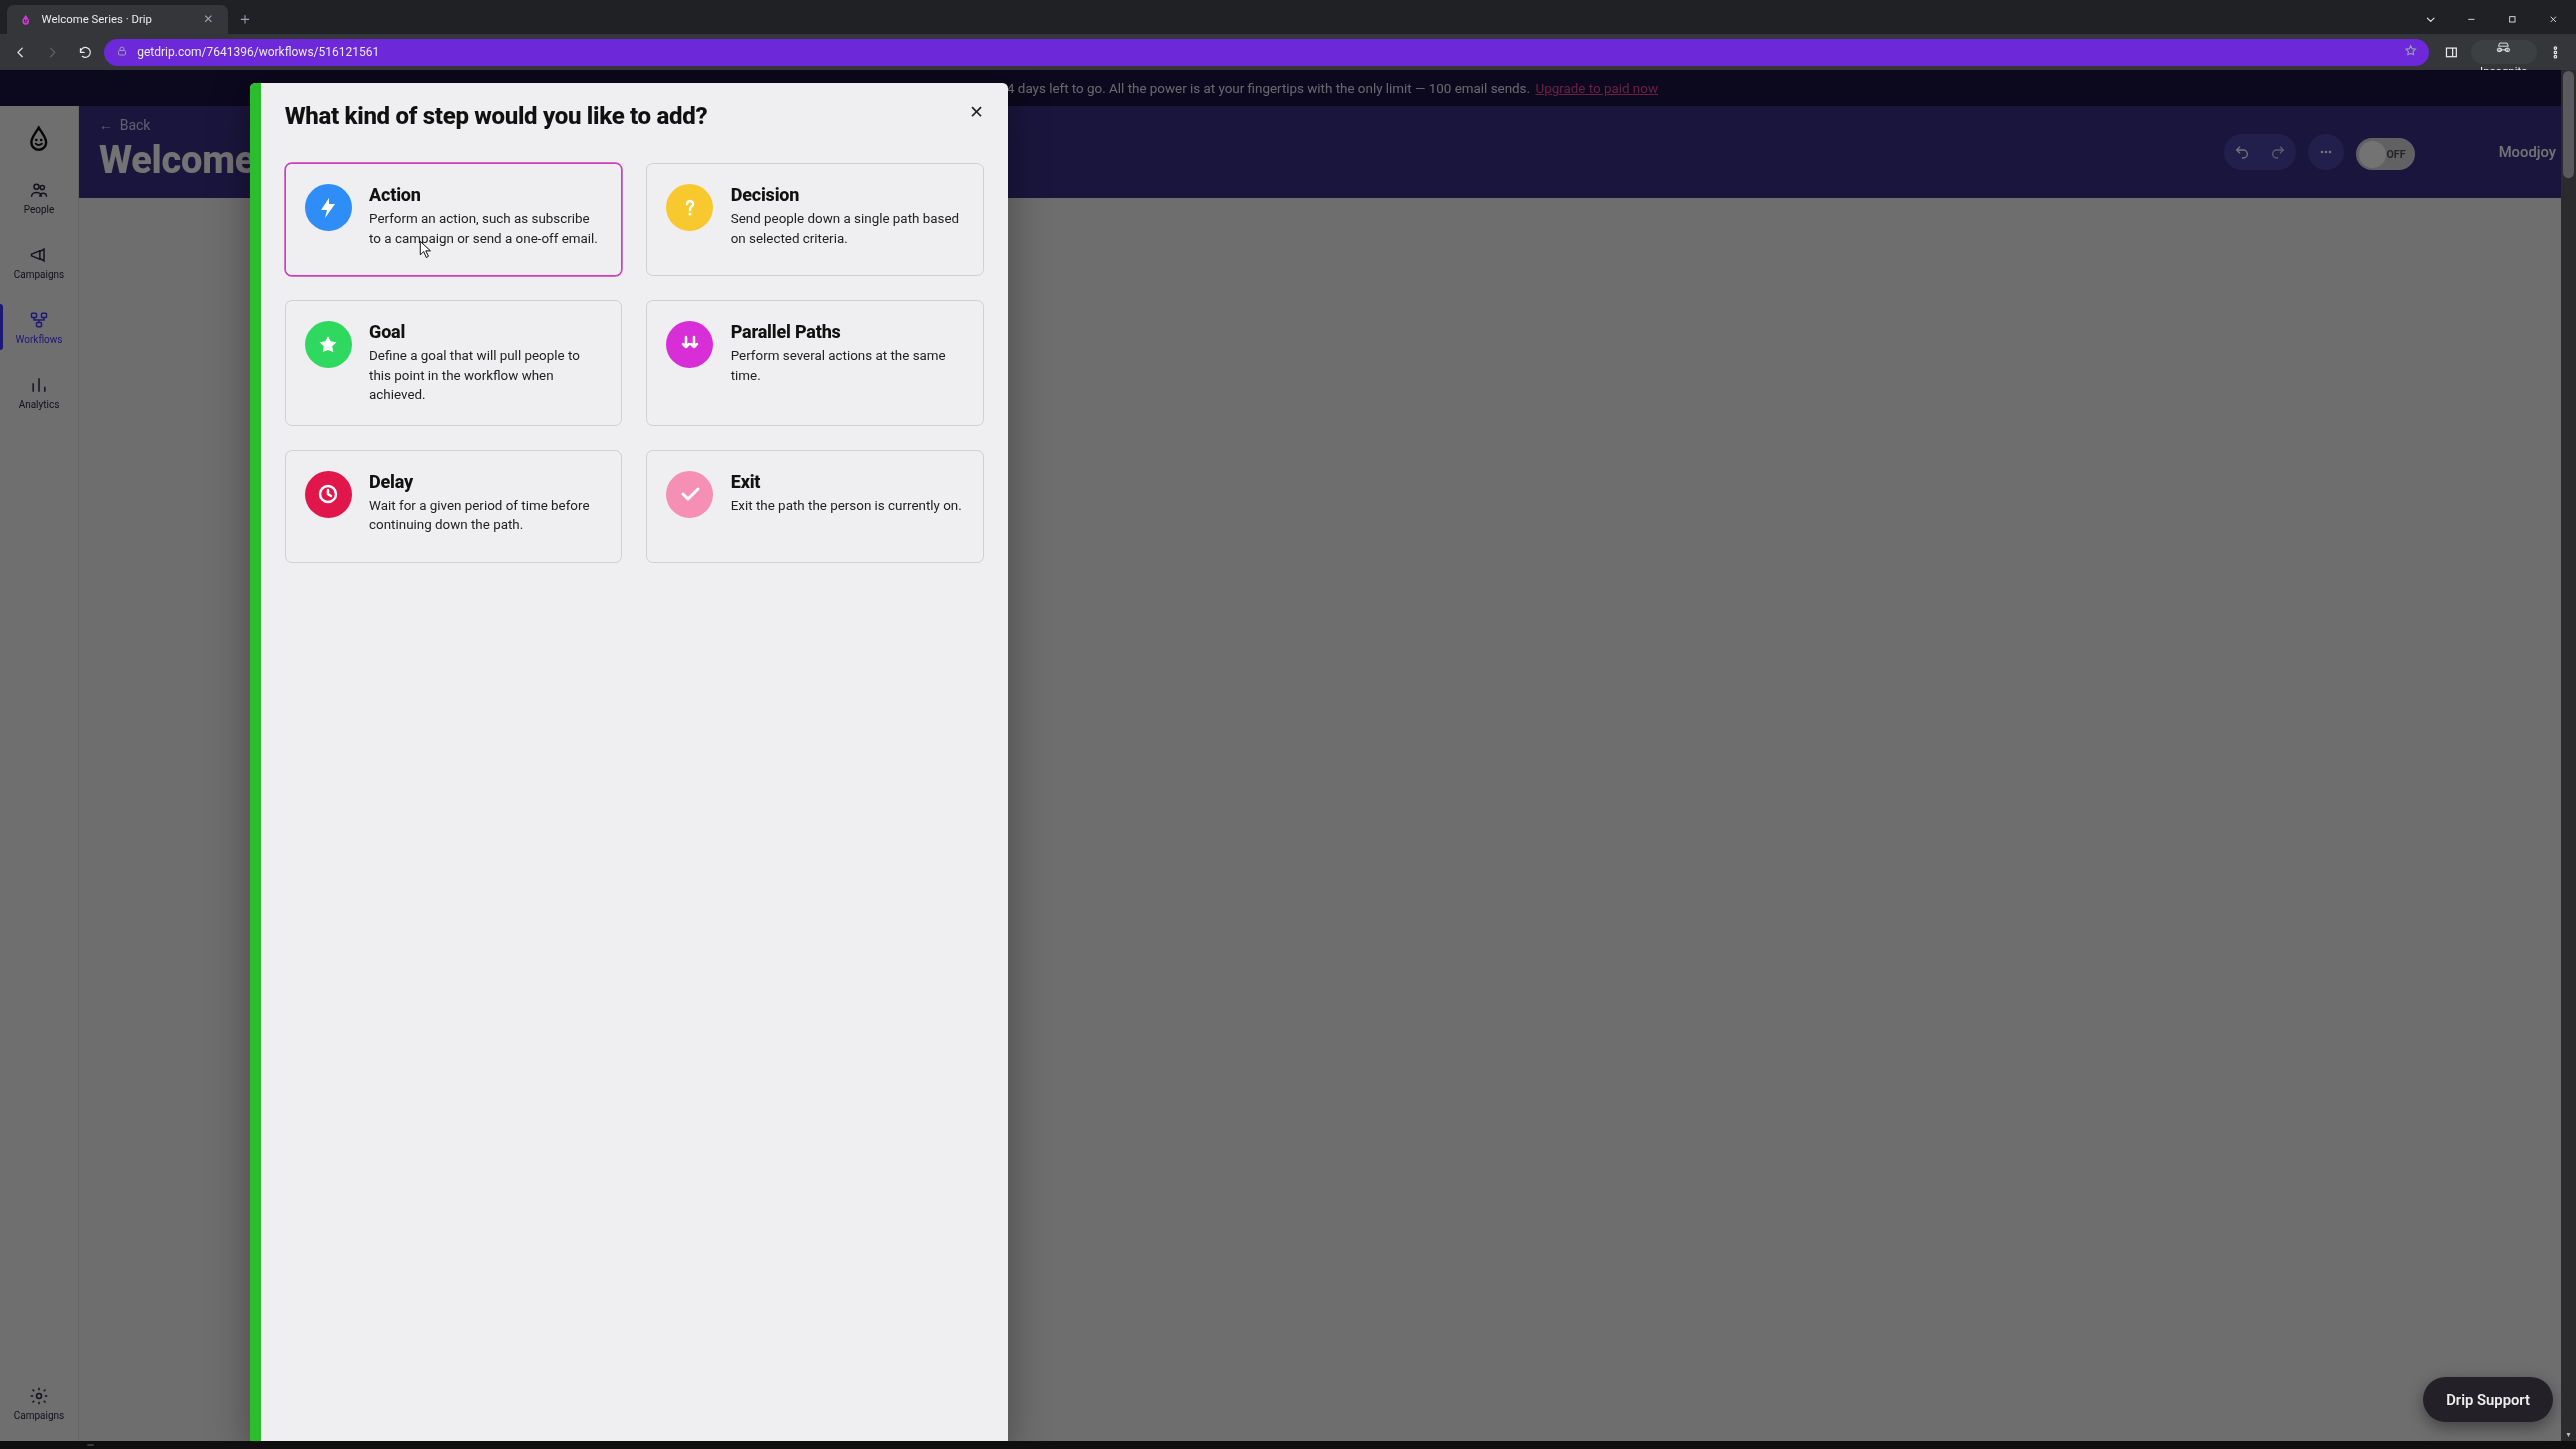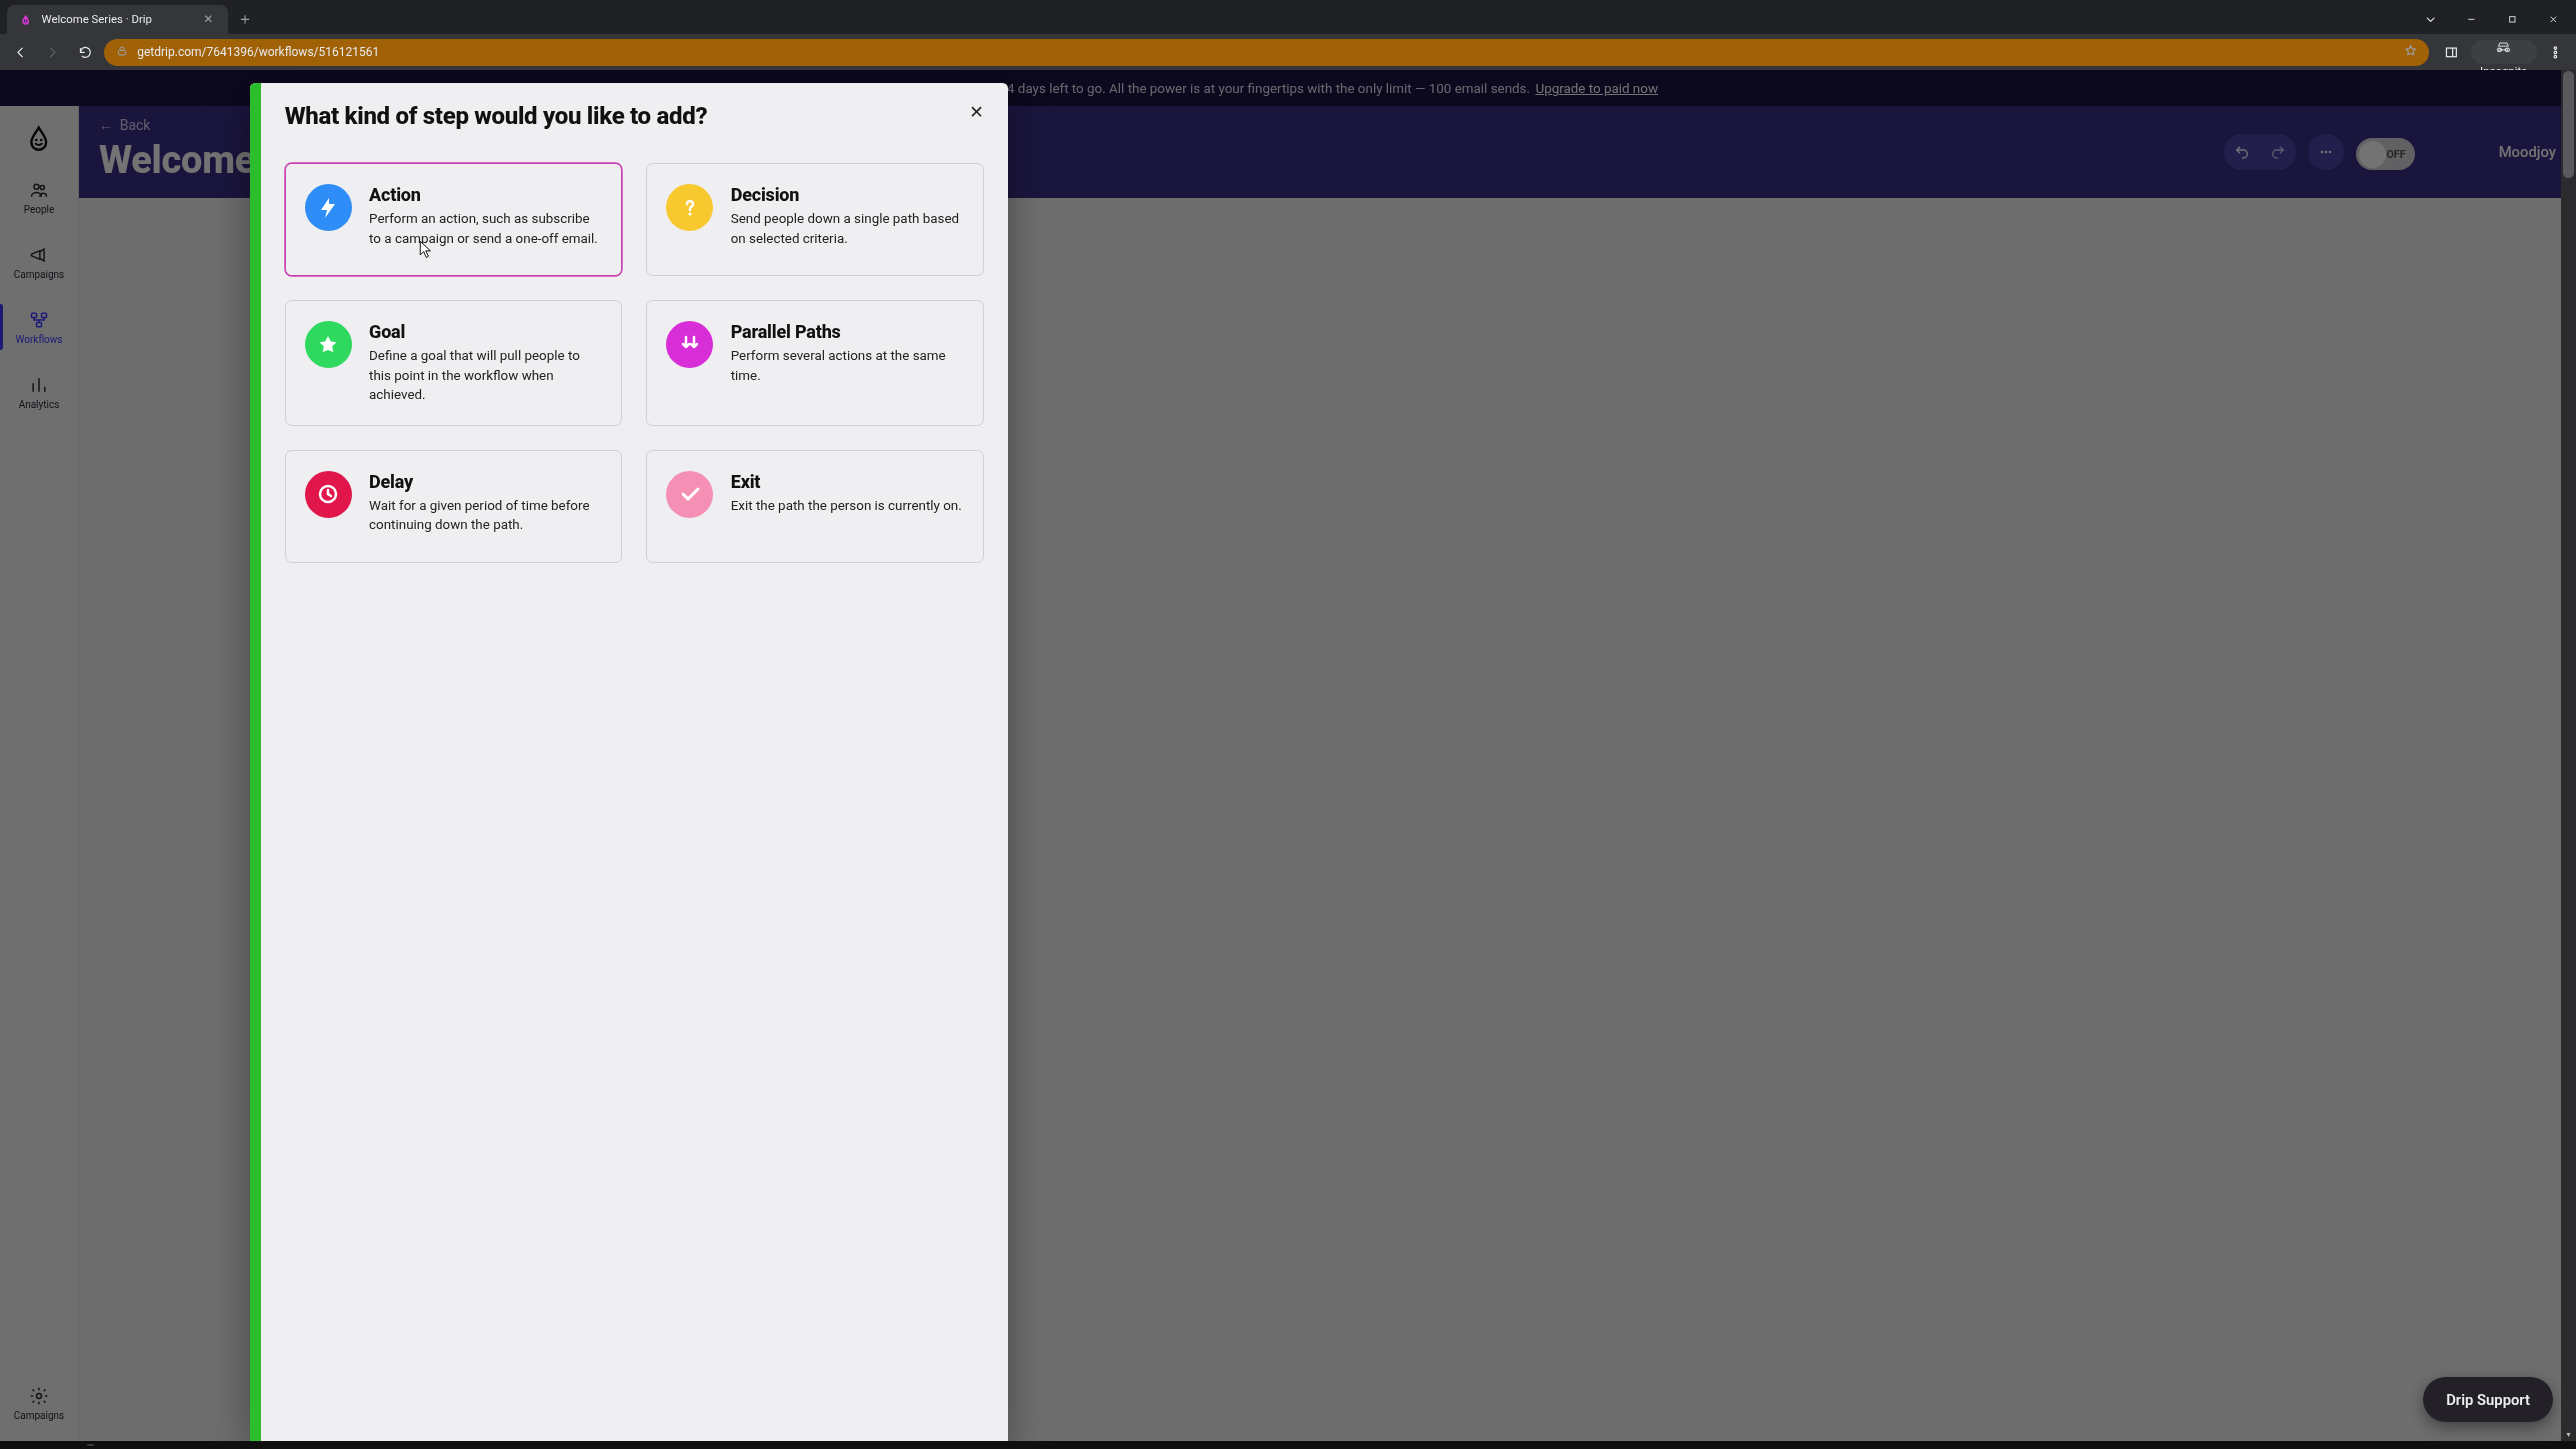--- a/index.html
+++ b/index.html
@@ -17,37 +17,37 @@
   .new-tab { color:#9aa0a6; font-size: 16px; padding: 0 9.4px; height:29.5px; display:flex; align-items:center; }
   .window-controls { margin-left: auto; display:flex; align-items:center; gap: 2.7px; padding-right: 4px; height: 29.5px; }
   .window-controls .wc { width: 38px; height: 27px; display:flex; align-items:center; justify-content:center; color:#e8eaed; }
   .wc svg { width: 10.7px; height: 10.7px; stroke: currentColor; fill:none; }
   .wc.chev svg { width:13.4px; height:13.4px; }
 
   .addrbar { height: 36px; background: #35363a; display:flex; align-items:center; padding: 0 6.7px; gap: 5.4px; }
   .navbtn { width:27px; height:27px; display:flex; align-items:center; justify-content:center; color:#e8eaed; border-radius:50%; }
   .navbtn.disabled { color:#5f6368; }
   .navbtn svg { width:14.8px; height:14.8px; fill:none; stroke:currentColor; stroke-width:2; }
-  .omnibox { flex:1; height:27px; background:#a16207; border-radius:13.4px; display:flex; align-items:center; padding:0 12px; gap:9.4px; color:#e8eaed; }
+  .omnibox { flex:1; height:27px; background:#6d28d9; border-radius:13.4px; display:flex; align-items:center; padding:0 12px; gap:9.4px; color:#e8eaed; }
   .omnibox .lock { color:#9aa0a6; }
   .omnibox .url { font-size:12px; color:#e8eaed; }
   .omnibox .star { margin-left:auto; color:#9aa0a6; }
   .right-icons { display:flex; align-items:center; gap:5.4px; padding-left:4px; }
   .incog-pill { display:flex; align-items:center; gap:6.7px; background:#3c4043; border-radius:13.4px; height:24px; padding:0 9.4px; color:#e8eaed; font-size:11.4px;flex-direction:column; }
 
   
   .viewport { position: relative; flex:1; overflow:hidden; background:#1a1333; }
 
   
   .dim { position:absolute; inset:0; background:rgba(0,0,0,0.55); }
 
   
   .app-bg { position:absolute; inset:0; display:flex; flex-direction:column; }
   .trial-banner { height:36px; background:#1b1240; color:#e8e3f5; display:flex; align-items:center; justify-content:center; font-size:13.4px; gap:5.4px; }
-  .trial-banner a { color:#ffffff; text-decoration:underline; }
+  .trial-banner a { color:#ec4899; text-decoration:underline; }
   .app-body { flex:1; display:flex; }
   .sidebar { width:79px; background:#f6f7f9; display:flex; flex-direction:column; align-items:center; padding-top:14.8px; gap:19px; border-right:0.7px solid #e3e3e6; }
   .sidebar .logo { width:35px; height:35px; border-radius:50%; display:flex; align-items:center; justify-content:center; }
   .sidebar-item { display:flex; flex-direction:column; align-items:center; gap:4px; color:#2b2b36; font-size:10px; width:100%; padding:5.4px 0; }
   .sidebar-item.active { color:#4339ff; position:relative; }
   .sidebar-item.active::before { content:""; position:absolute; left:0; top:0; bottom:0; width:3.4px; background:#4339ff; border-radius:0 2.7px 2.7px 0; }
   .sidebar-item .si-icon { width:20px; height:20px; }
   .sidebar-spacer { flex:1; }
 
   .page-header { background:#3a2f87; color:#fff; padding:10.7px 20px 16px; position:relative; }

